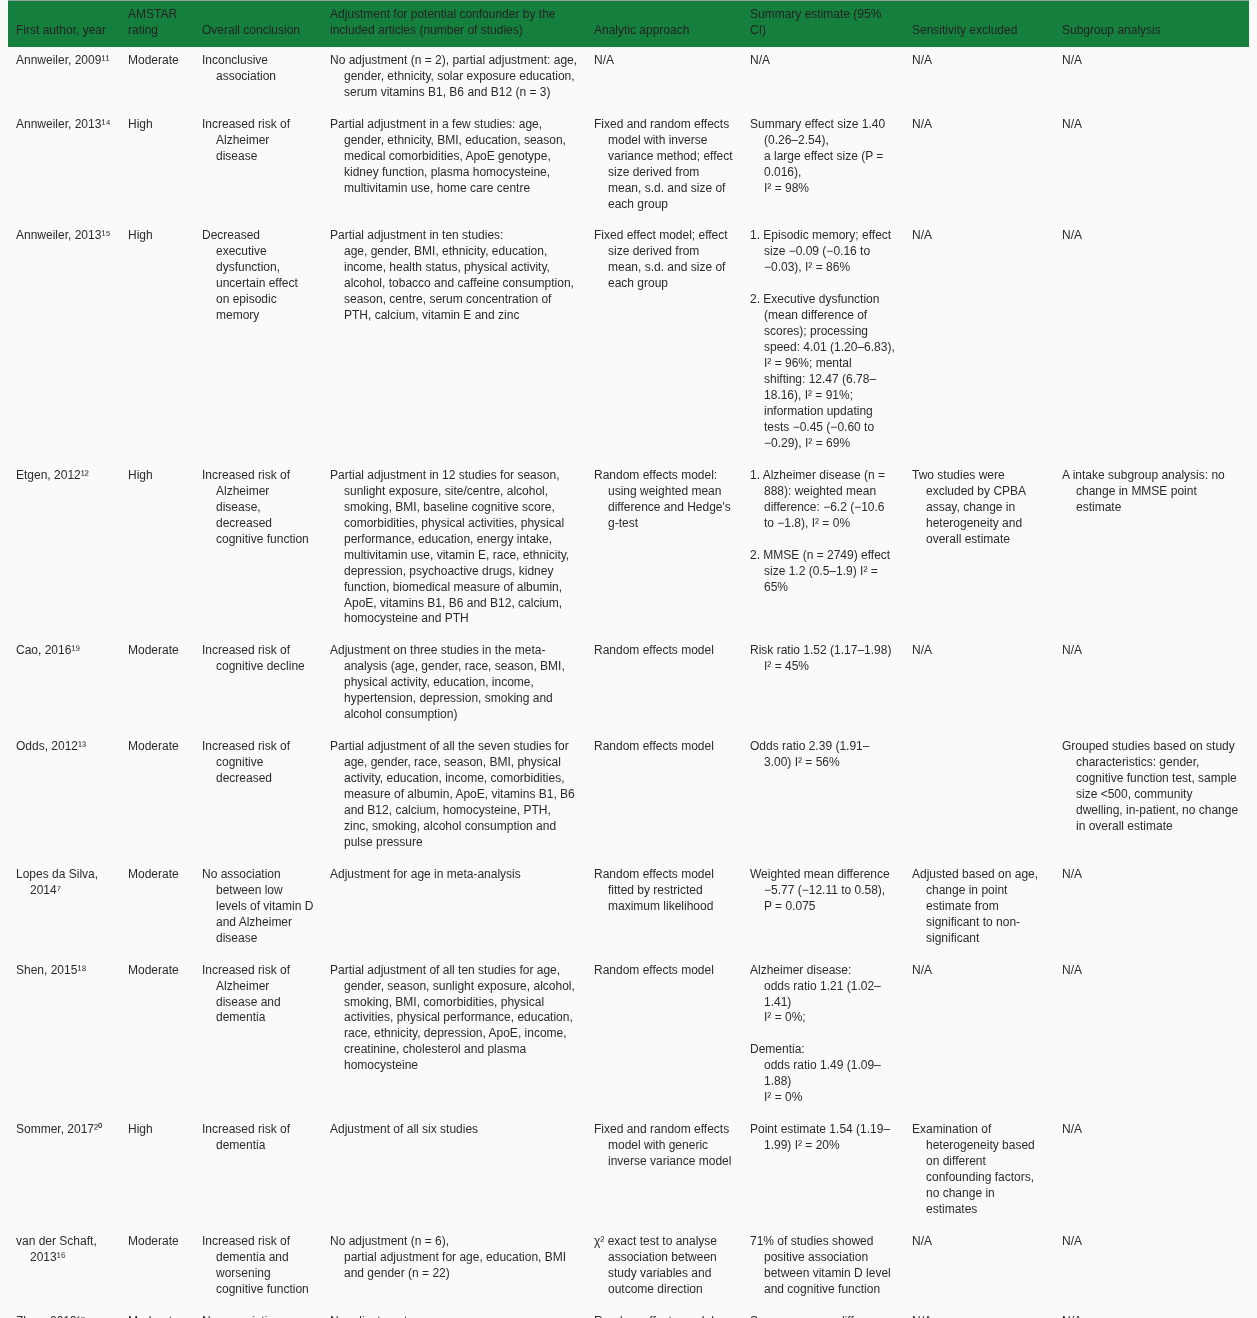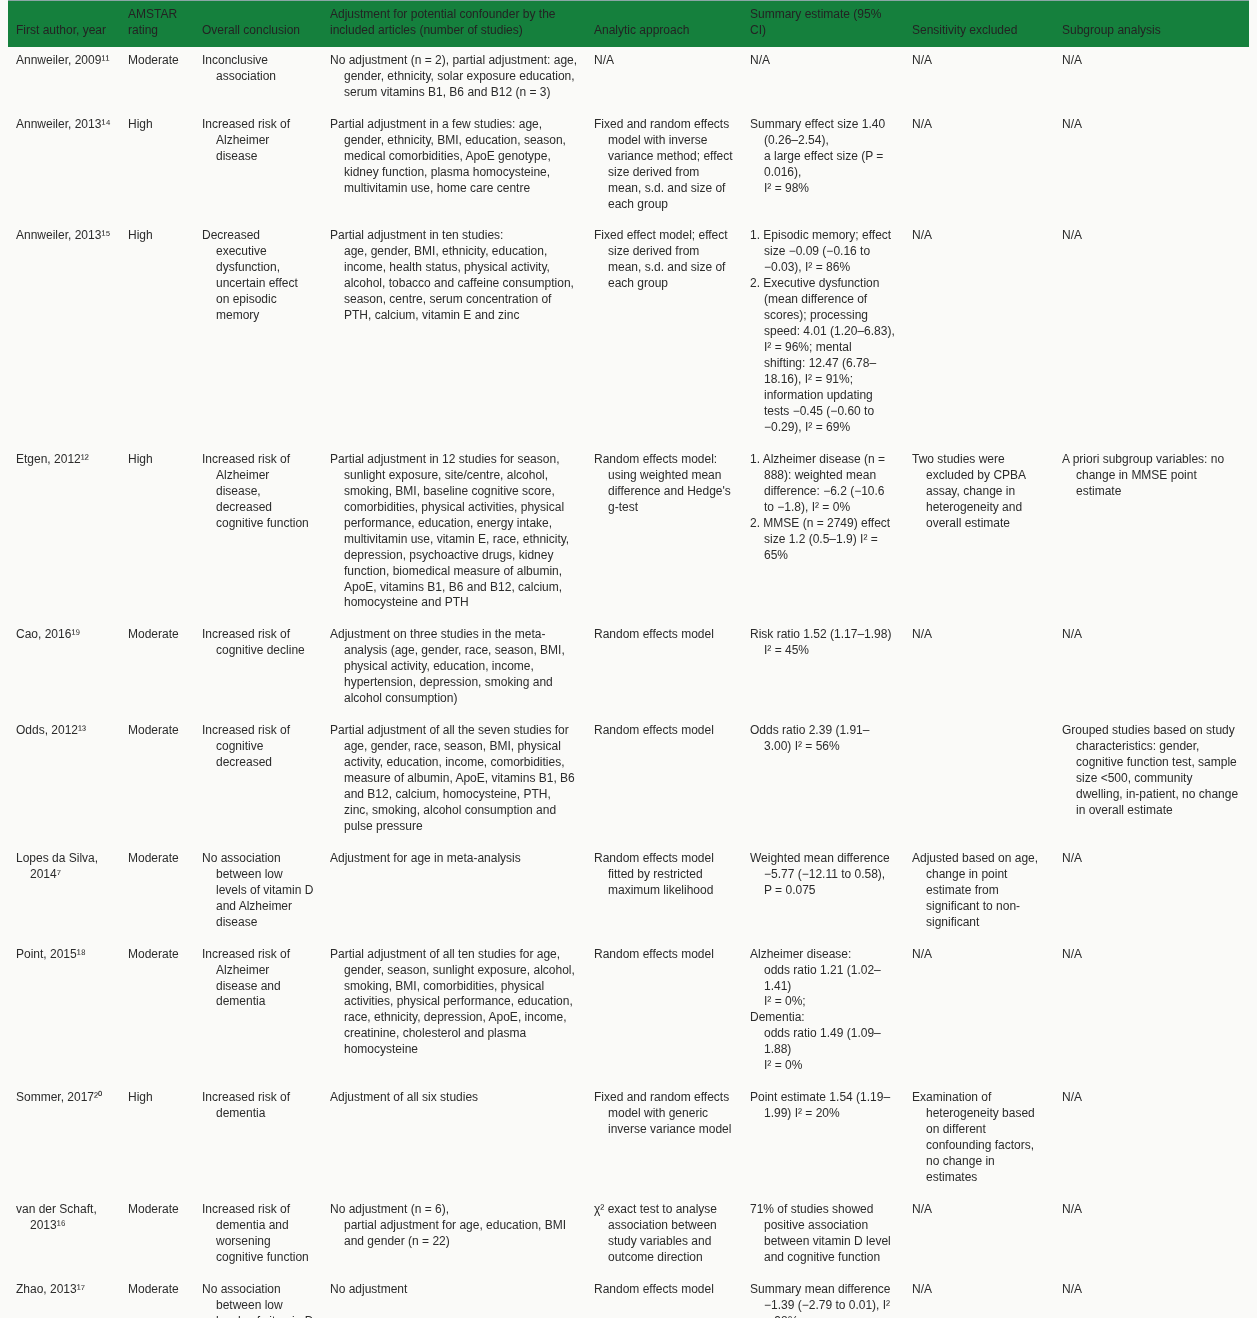--- a/index.html
+++ b/index.html
@@ -46,21 +46,21 @@
   tbody td {
     vertical-align: top;
     padding: 6px 8px 10px 8px;
   }
   tbody tr { background: transparent; }
   .para {
     padding-left: 14px;
     text-indent: -14px;
     white-space: pre-line;
   }
-  .para + .para { margin-top: 0; }
+  .para + .para { margin-top: 16px; }
 </style>
 </head>
 <body>
 
 <div class="table-wrap">
   <table>
     <colgroup>
       <col class="c-author">
         <col class="c-rating">
         <col class="c-conclusion">
@@ -182,21 +182,21 @@
             <div class="para">Random effects model: using weighted mean difference and Hedge's g-test</div>
           </td>
           <td>
             <div class="para">1. Alzheimer disease (n = 888): weighted mean difference: −6.2 (−10.6 to −1.8), I² = 0%</div>
             <div class="para">2. MMSE (n = 2749) effect size 1.2 (0.5–1.9) I² = 65%</div>
           </td>
           <td>
             <div class="para">Two studies were excluded by CPBA assay, change in heterogeneity and overall estimate</div>
           </td>
           <td>
-            <div class="para">A priori subgroup variables: no change in MMSE point estimate</div>
+            <div class="para">A intake subgroup analysis: no change in MMSE point estimate</div>
           </td>
         </tr>
         <tr>
           <td>
             <div class="para">Cao, 2016¹⁹</div>
           </td>
           <td>
             <div class="para">Moderate</div>
           </td>
           <td>
@@ -265,21 +265,21 @@
           </td>
           <td>
             <div class="para">Adjusted based on age, change in point estimate from significant to non-significant</div>
           </td>
           <td>
             <div class="para">N/A</div>
           </td>
         </tr>
         <tr>
           <td>
-            <div class="para">Point, 2015¹⁸</div>
+            <div class="para">Shen, 2015¹⁸</div>
           </td>
           <td>
             <div class="para">Moderate</div>
           </td>
           <td>
             <div class="para">Increased risk of Alzheimer disease and dementia</div>
           </td>
           <td>
             <div class="para">Partial adjustment of all ten studies for age, gender, season, sunlight exposure, alcohol, smoking, BMI, comorbidities, physical activities, physical performance, education, race, ethnicity, depression, ApoE, income, creatinine, cholesterol and plasma homocysteine</div>
           </td>

